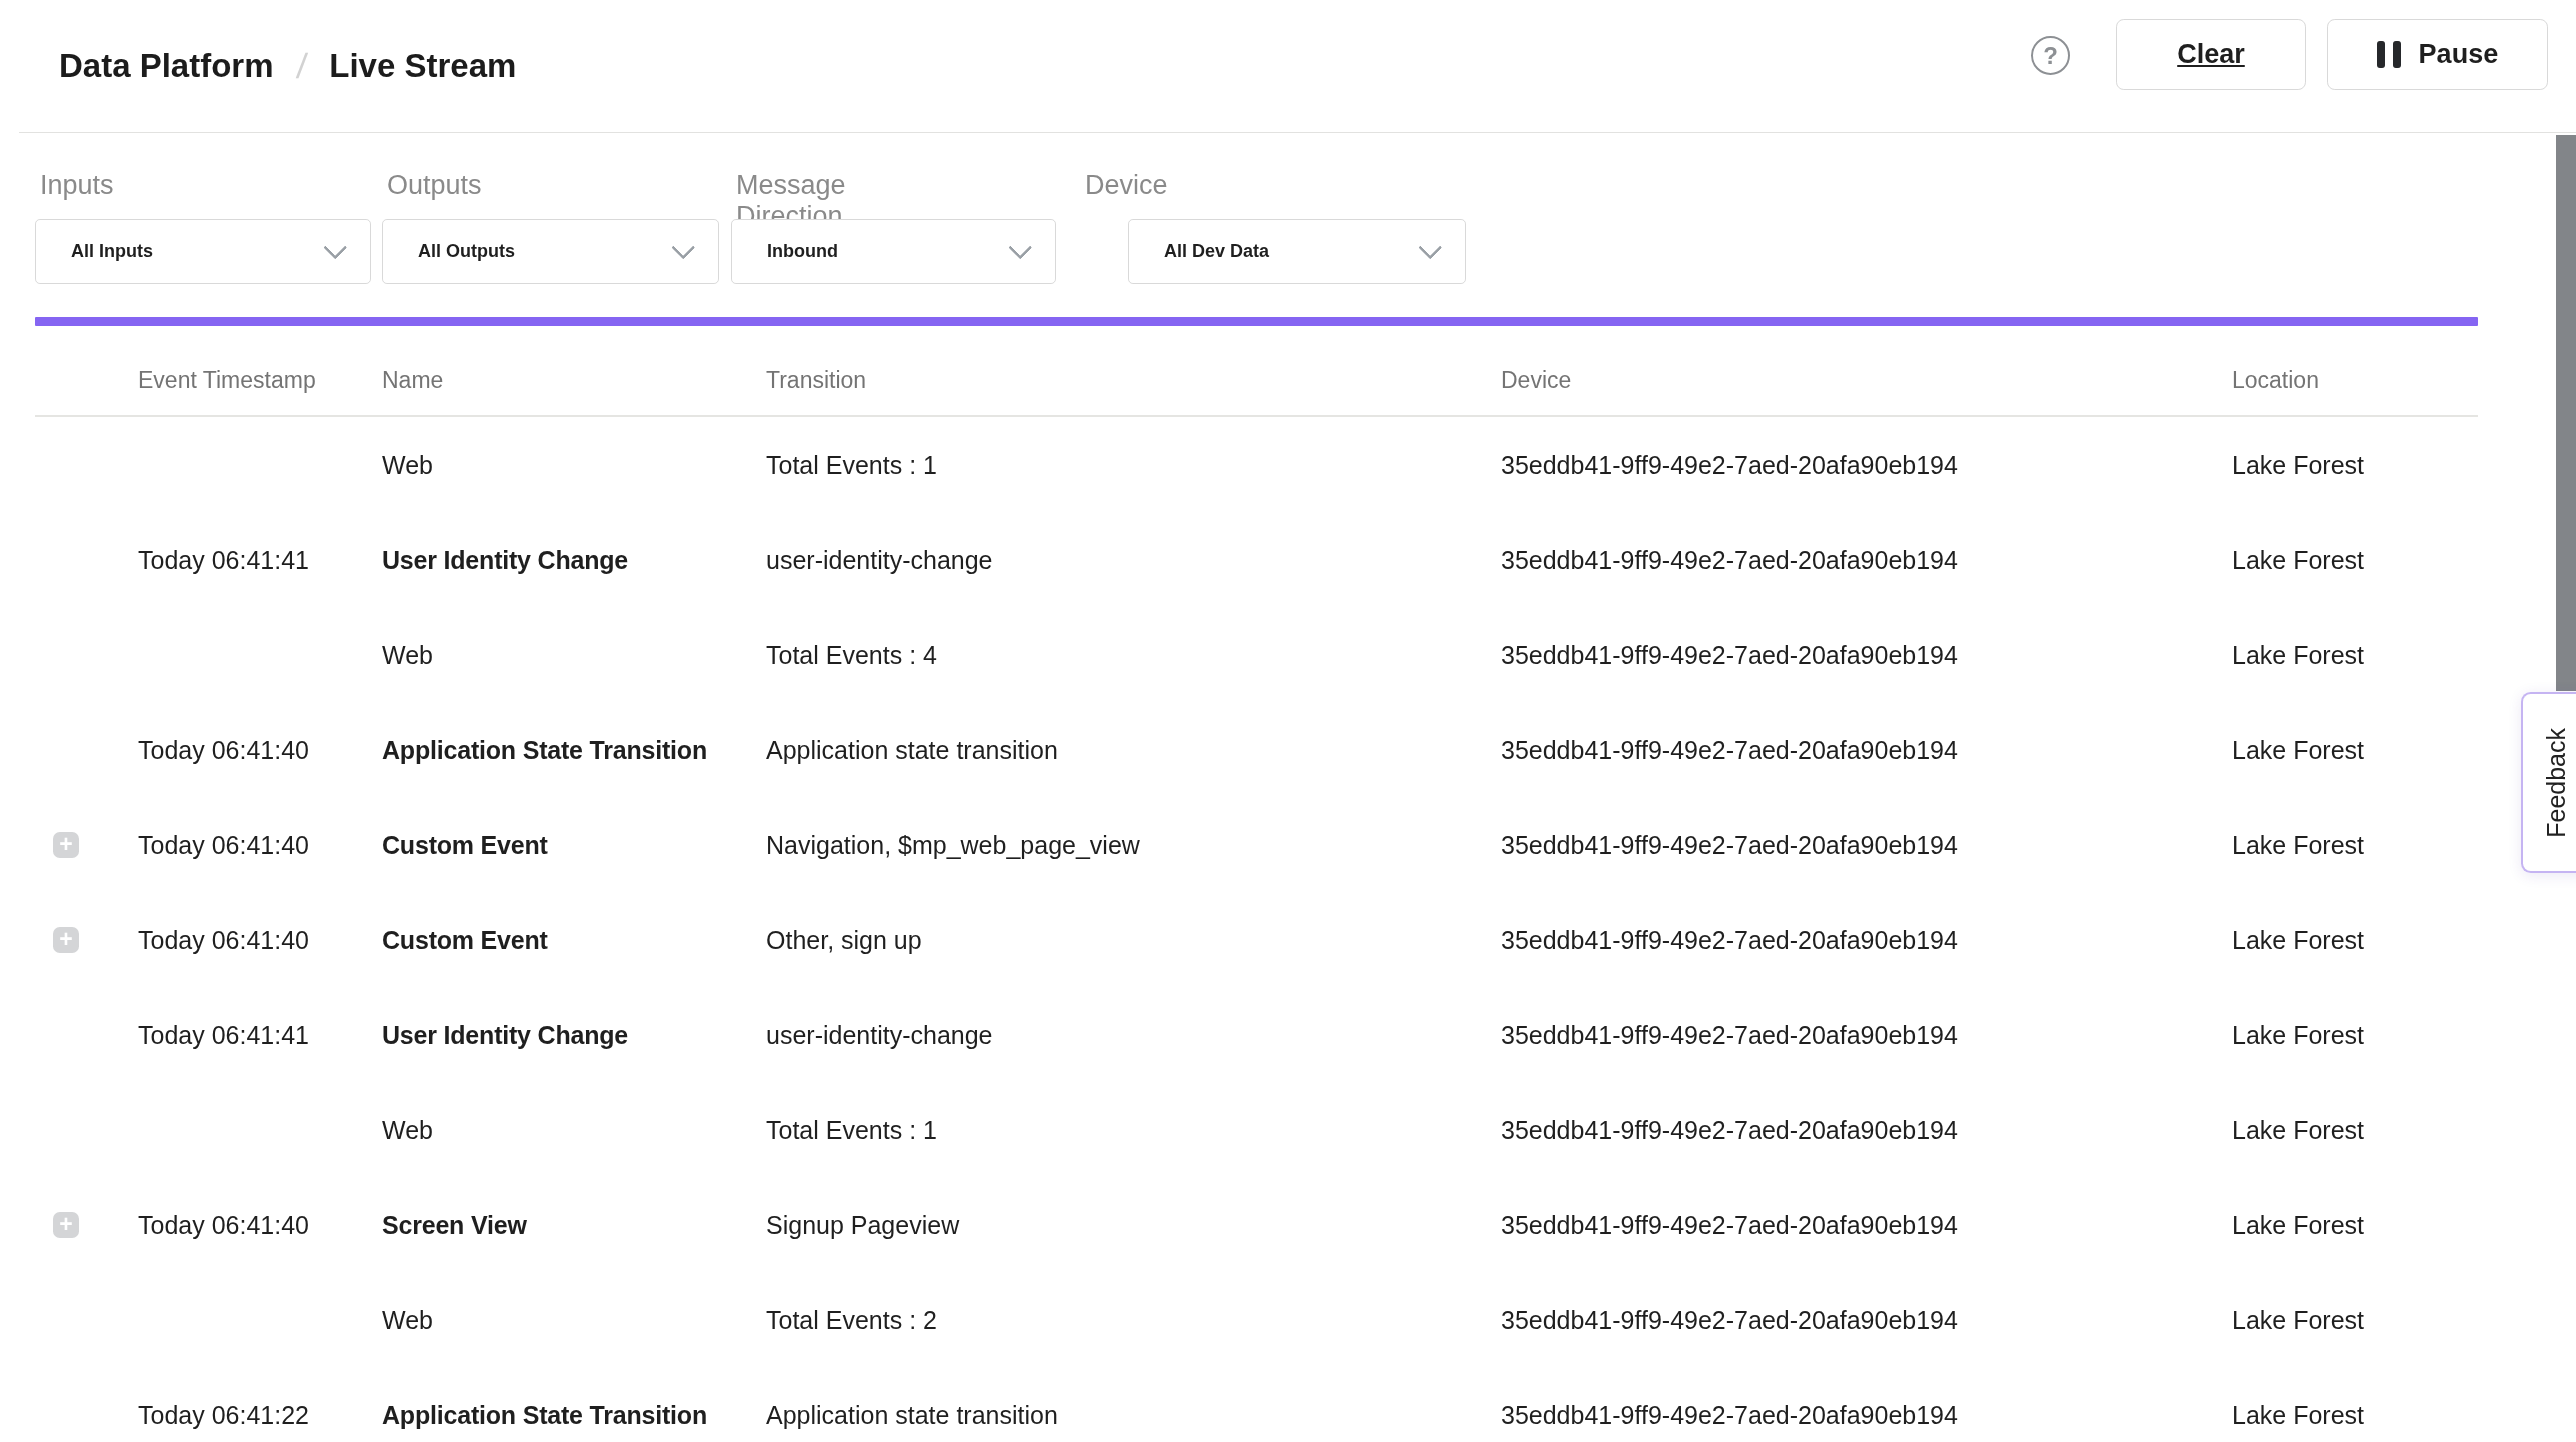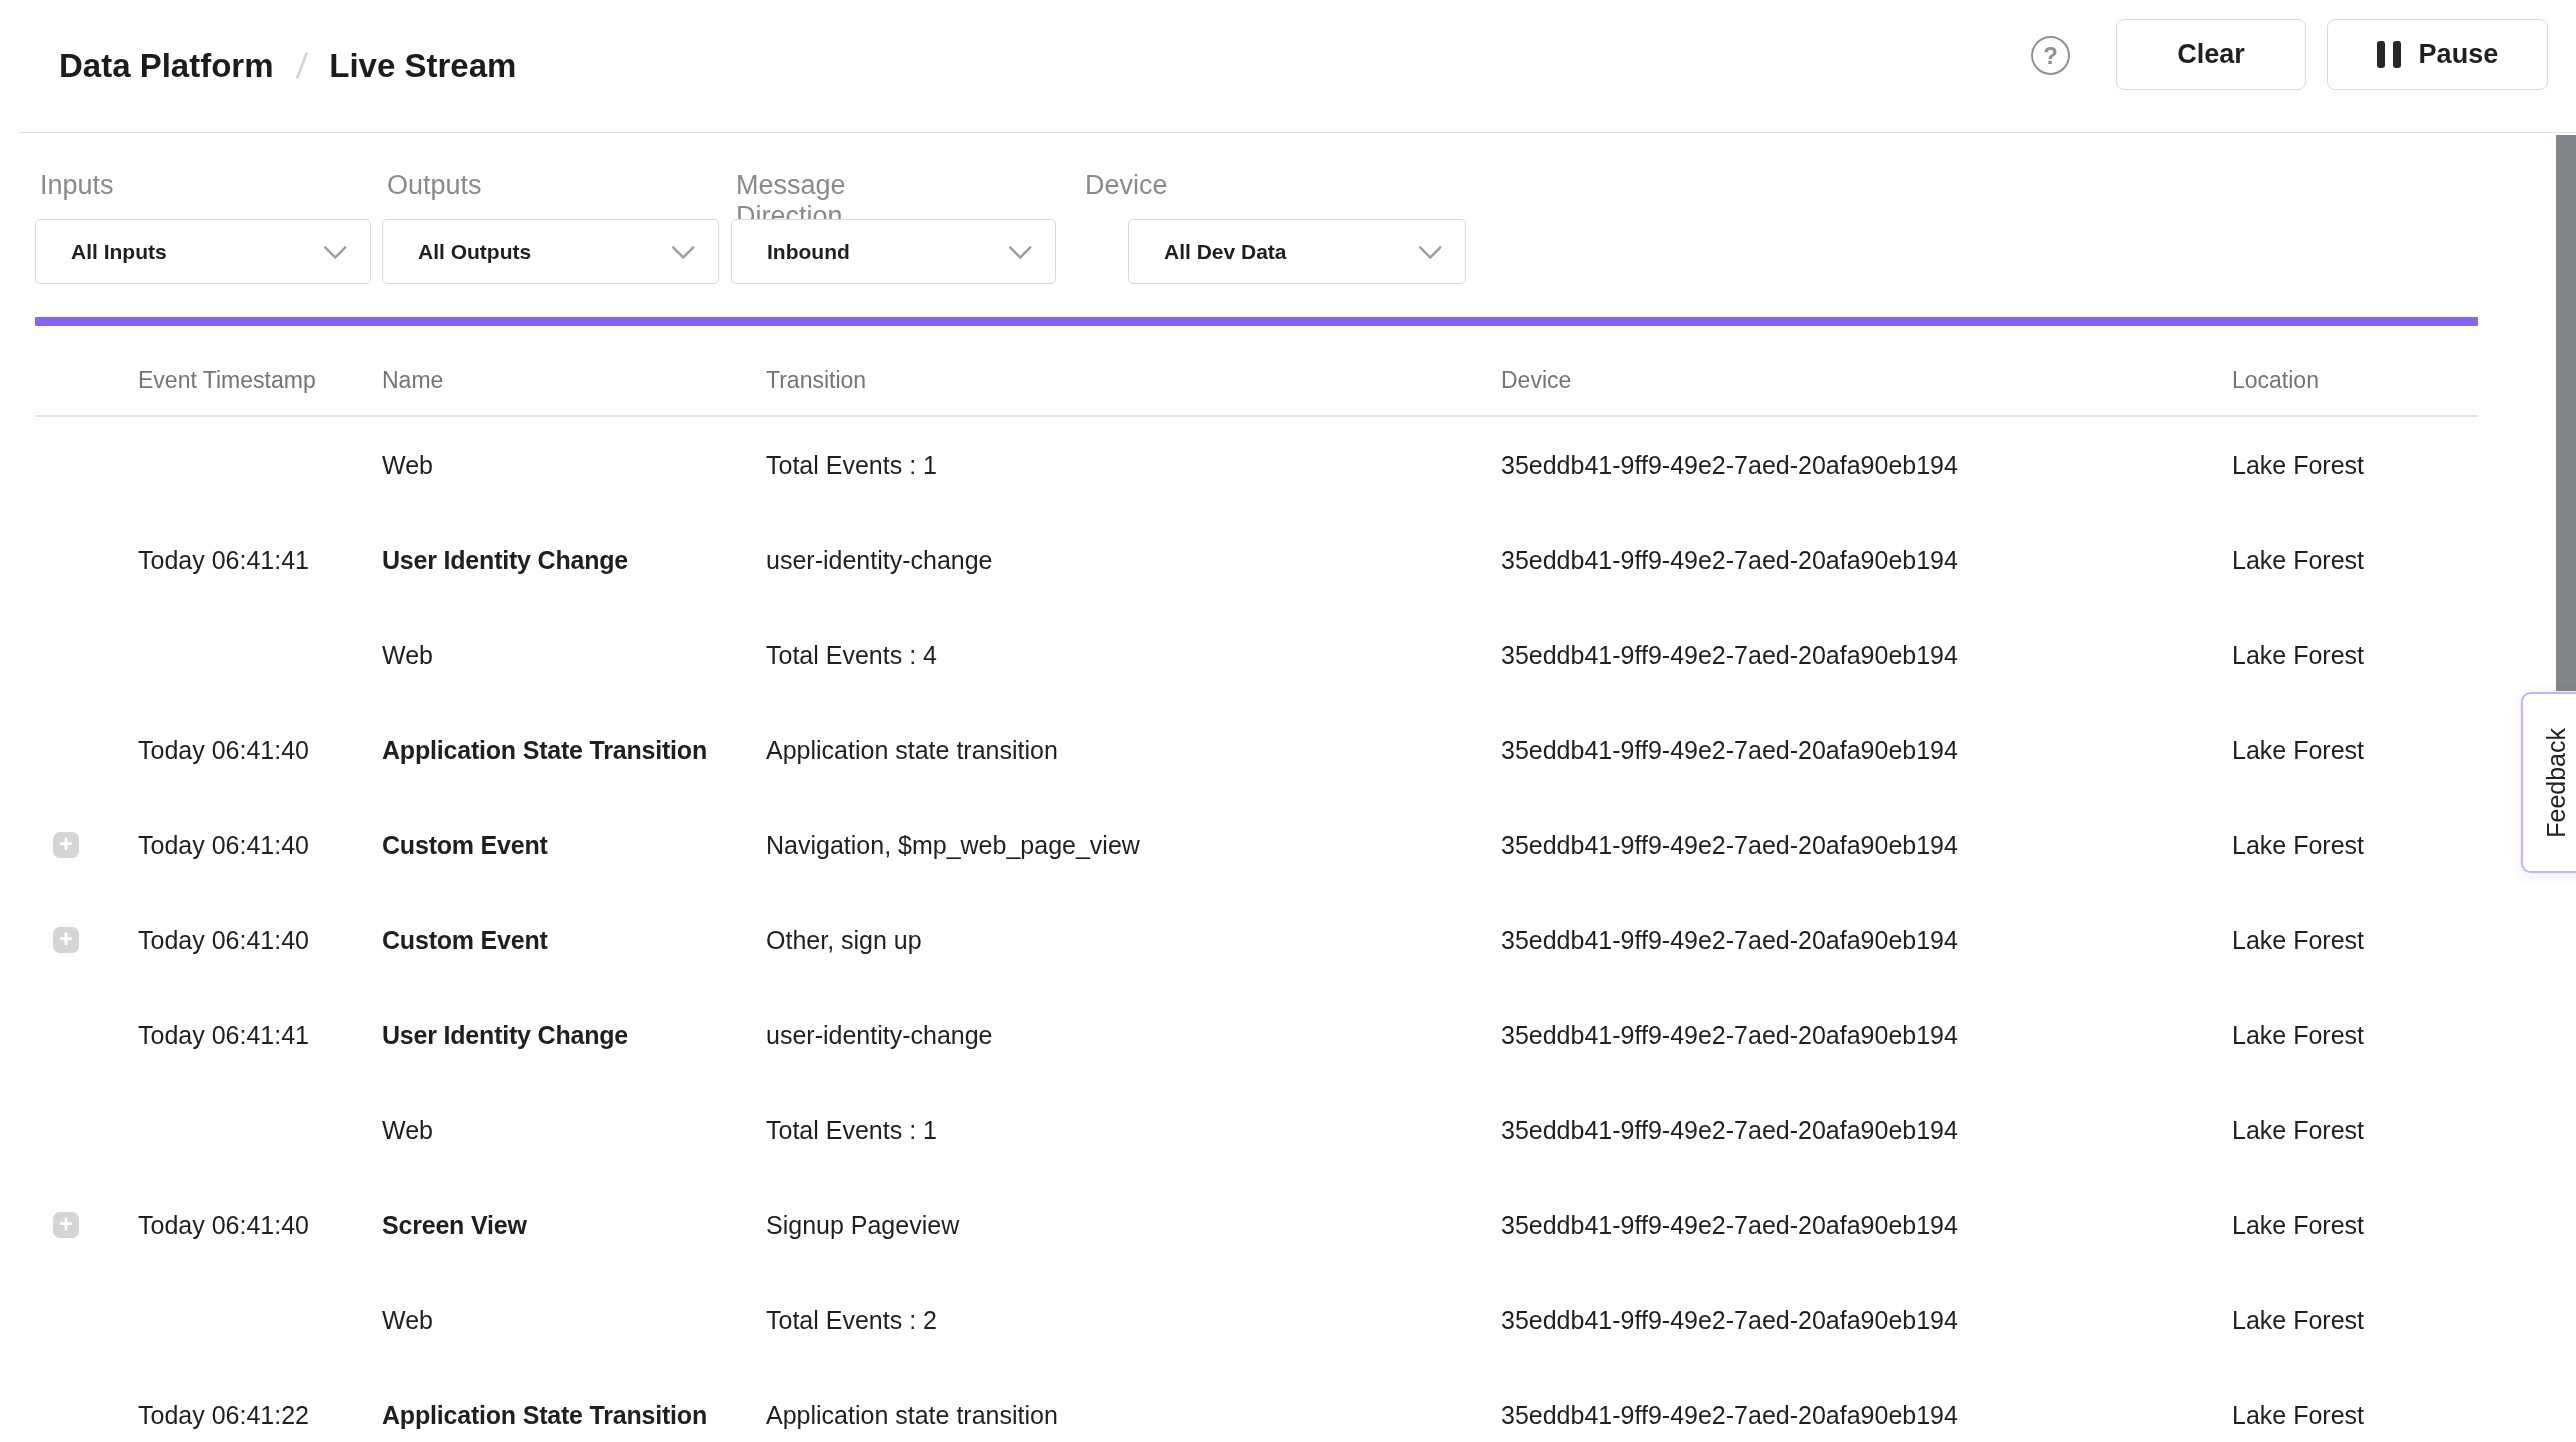--- a/index.html
+++ b/index.html
@@ -15,32 +15,32 @@
                      transform:skewX(-6deg); }
   .crumb-current { font-weight:700; }
   .help-icon { position:absolute; left:2012px; top:36px; width:39px; height:39px;
                border:2.9px solid #8d9094; border-radius:50%; color:#8d9094;
                font-size:24px; font-weight:700; display:flex; align-items:center;
                justify-content:center; cursor:pointer; }
   .btn { position:absolute; top:19.4px; height:71px; background:#fff;
          border:1.9px solid #d9d9d9; border-radius:7.8px; display:flex; align-items:center;
          justify-content:center; font-size:27px; font-weight:700; color:#1f1f1f;
          cursor:pointer; gap:17.5px; }
-  .btn-clear { left:2097px; width:190px; }
+  .btn-clear { left:2097px; width:190px;text-decoration:underline; }
   .btn-pause { left:2308px; width:221px; }
   .pause-icon { display:flex; gap:8.7px; }
   .pause-icon i { display:block; width:7.8px; height:27px; background:#26282b; border-radius:2.9px; }
 
   
   .filters { position:absolute; left:0; top:133px; width:2576px; height:184px; }
   .filter-group { position:absolute; top:0; }
   .filter-label { position:absolute; top:37px; left:4.9px; font-size:27px; color:#8a8a8a; }
   .dropdown { position:absolute; top:86px; left:0; height:65px; background:#fff;
               border:1.9px solid #d9d9d9; border-radius:4.9px; display:flex; align-items:center;
-              padding-left:35px; font-size:21px; font-weight:700; color:#1f1f1f;
+              padding-left:35px; font-size:18px; font-weight:700; color:#1f1f1f;
               cursor:pointer; }
   .chevron { position:absolute; right:27px; top:50%; width:16.5px; height:16.5px;
              margin-top:-12.6px; border-right:3.4px solid #9aa0a6;
              border-bottom:3.4px solid #9aa0a6; transform:rotate(45deg); border-radius:1.9px; }
   .fg0 { left:35px; }  .fg0 .dropdown { width:336px; }
   .fg1 { left:382px; } .fg1 .dropdown { width:337px; }
   .fg2 { left:731px; } .fg2 .dropdown { width:325px; }
   .fg3 { left:1080px; }.fg3 .dropdown { width:338px;margin-left:48px; }
 
   

